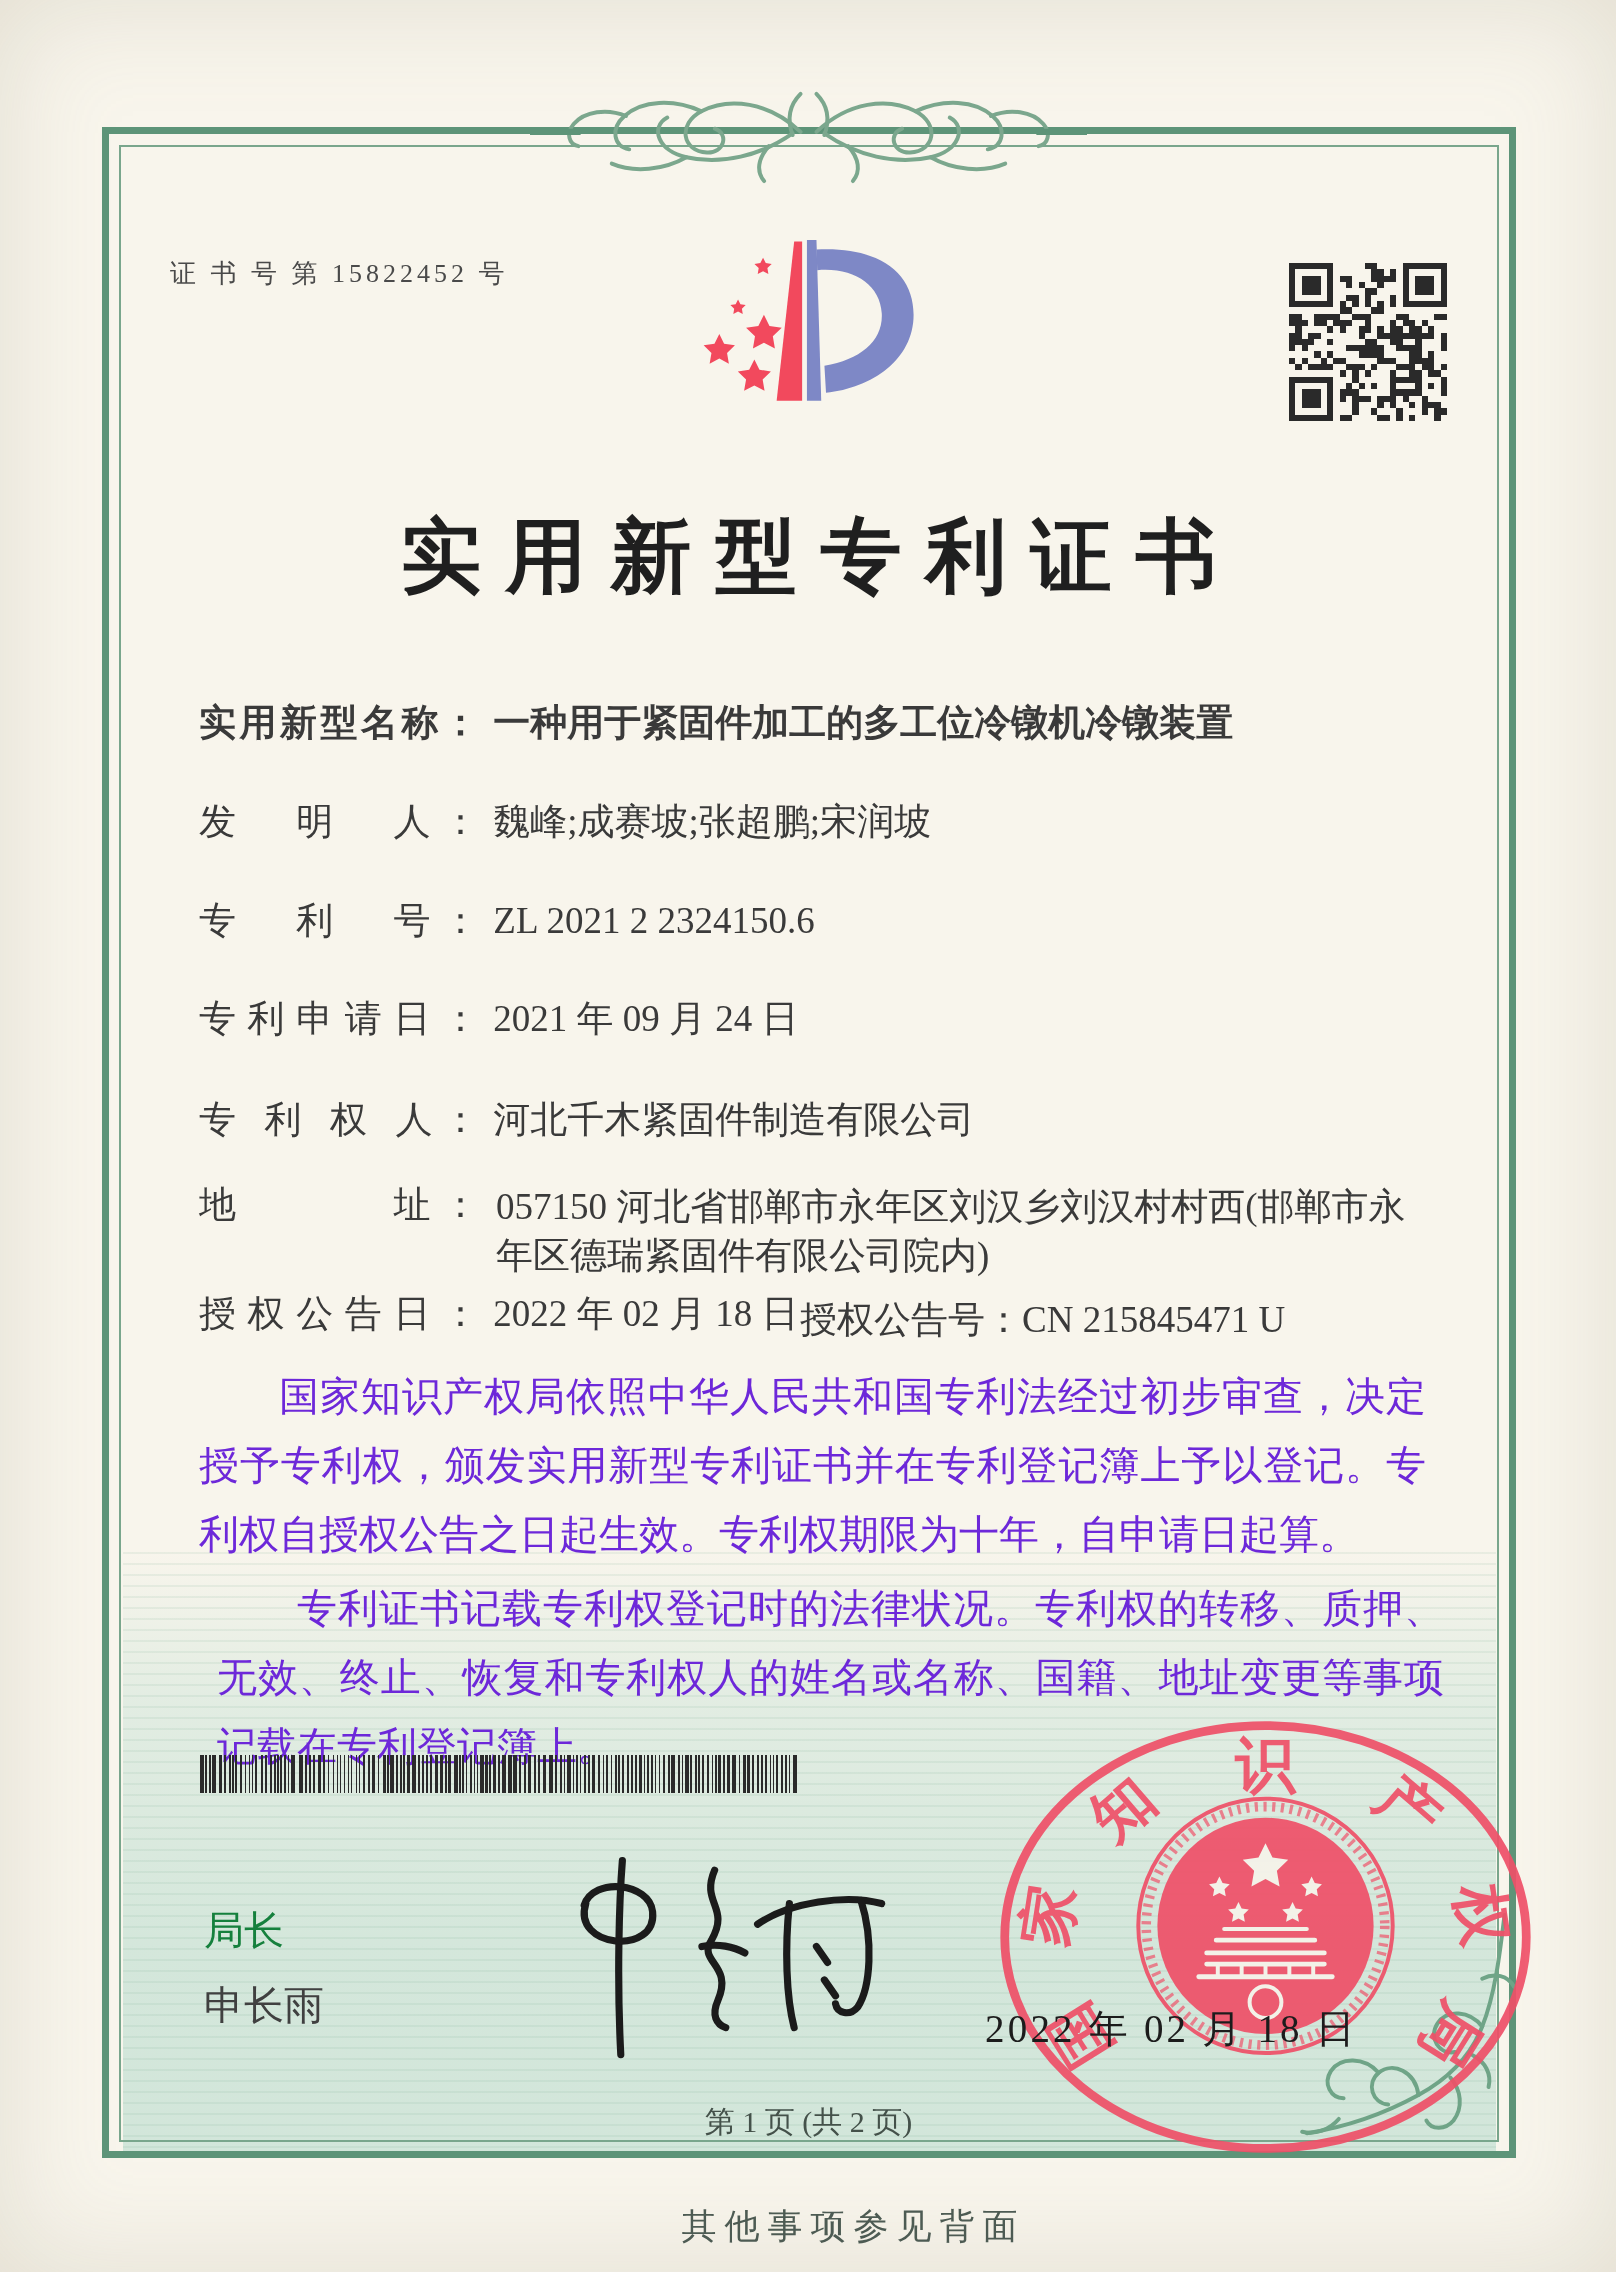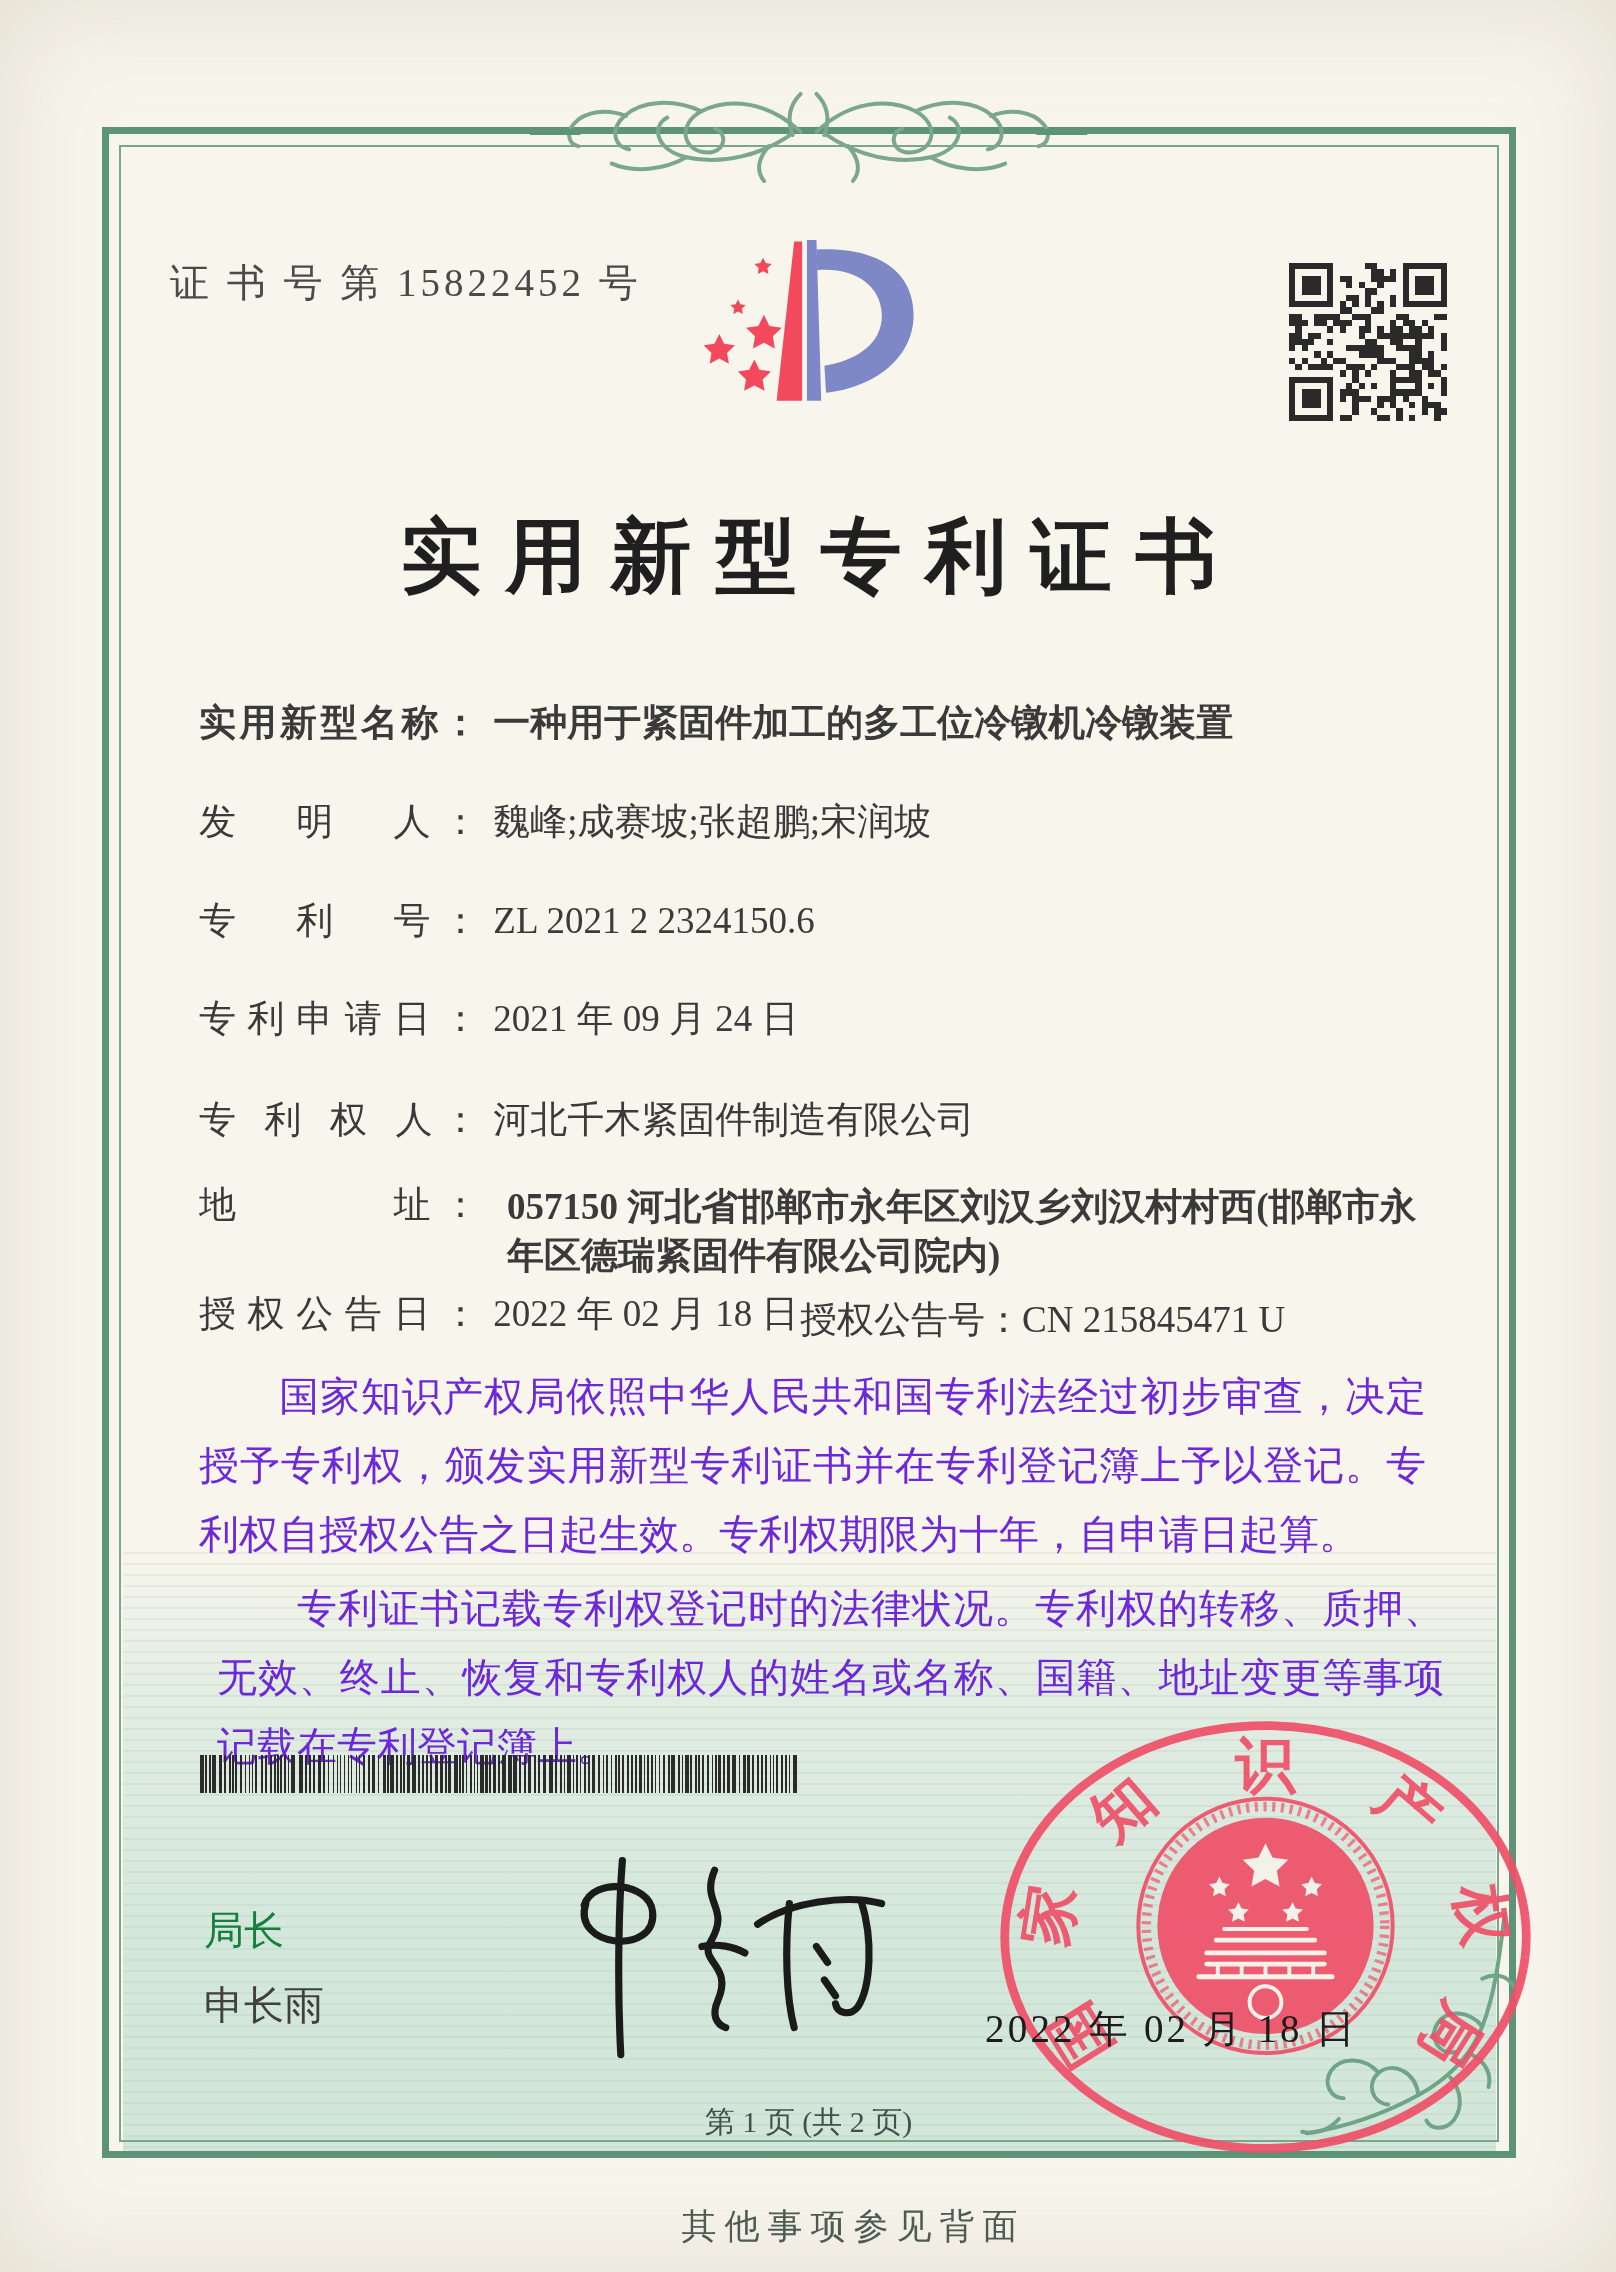--- a/index.html
+++ b/index.html
@@ -10,27 +10,27 @@
   .frame-outer{position:absolute;left:102px;top:127px;width:1400px;height:2017px;
                border:7.2px solid #5d9478;}
   .frame-inner{position:absolute;left:119px;top:145px;width:1376px;height:1993px;
                border:2.4px solid #79a68c;}
   
   .tint{position:absolute;left:123px;top:1552px;width:1373px;height:605px;pointer-events:none;
     background:
       repeating-linear-gradient(180deg, rgba(120,172,144,.12) 0 1.6px, rgba(120,172,144,0) 1.6px 11px),
       linear-gradient(180deg, rgba(216,233,222,0) 0%, rgba(214,232,221,.65) 25%, rgba(210,230,218,.95) 65%, rgba(208,229,217,.95) 100%);}
   
-  .cert-no{position:absolute;left:170px;top:256px;font-size:39px;letter-spacing:4px;color:#4a4a4a;}
+  .cert-no{position:absolute;left:170px;top:256px;font-size:26px;letter-spacing:4px;color:#4a4a4a;}
   .title{position:absolute;left:0;top:503px;width:100%;text-align:center;font-size:81px;
          font-weight:600;letter-spacing:24px;color:#1f1f1f;text-indent:24px;}
   .row{position:absolute;left:199px;width:1241px;font-size:37px;line-height:46px;color:#3a3a3a;white-space:nowrap;}
   .flabel{display:inline-block;width:280px;text-align:justify;text-align-last:justify;vertical-align:top;}
   .fvalue{display:inline-block;margin-left:14.3px;vertical-align:top;}
-  .addr-val{display:inline-block;margin-left:28px;vertical-align:top;line-height:49px;white-space:normal;width:931px;font-weight:bold;}
+  .addr-val{display:inline-block;margin-left:17px;vertical-align:top;line-height:49px;white-space:normal;width:931px;}
   .grant-right{position:absolute;left:601px;top:0;white-space:nowrap;margin-top:6px;}
   .para{position:absolute;left:199px;width:1227px;font-size:40px;line-height:69px;
         text-align:justify;text-indent:2em;color:#6d28d9;}
   .officer-title{position:absolute;left:204px;top:1903px;font-size:40px;
         font-family:"Liberation Sans","DejaVu Sans",sans-serif;color:#15803d;}
   .officer-name{position:absolute;left:204px;top:1978px;font-size:40px;
         font-family:Liberation Sans, sans-serif;color:#404040;}
   .seal-date{position:absolute;left:985px;top:2002px;font-size:39px;letter-spacing:3.2px;color:#1c1c1c;}
   .page-info{position:absolute;left:0;top:2102px;width:100%;text-align:center;font-size:30px;color:#44514a;}
   .back-note{position:absolute;left:0;top:2203px;width:100%;text-align:center;font-size:35px;

